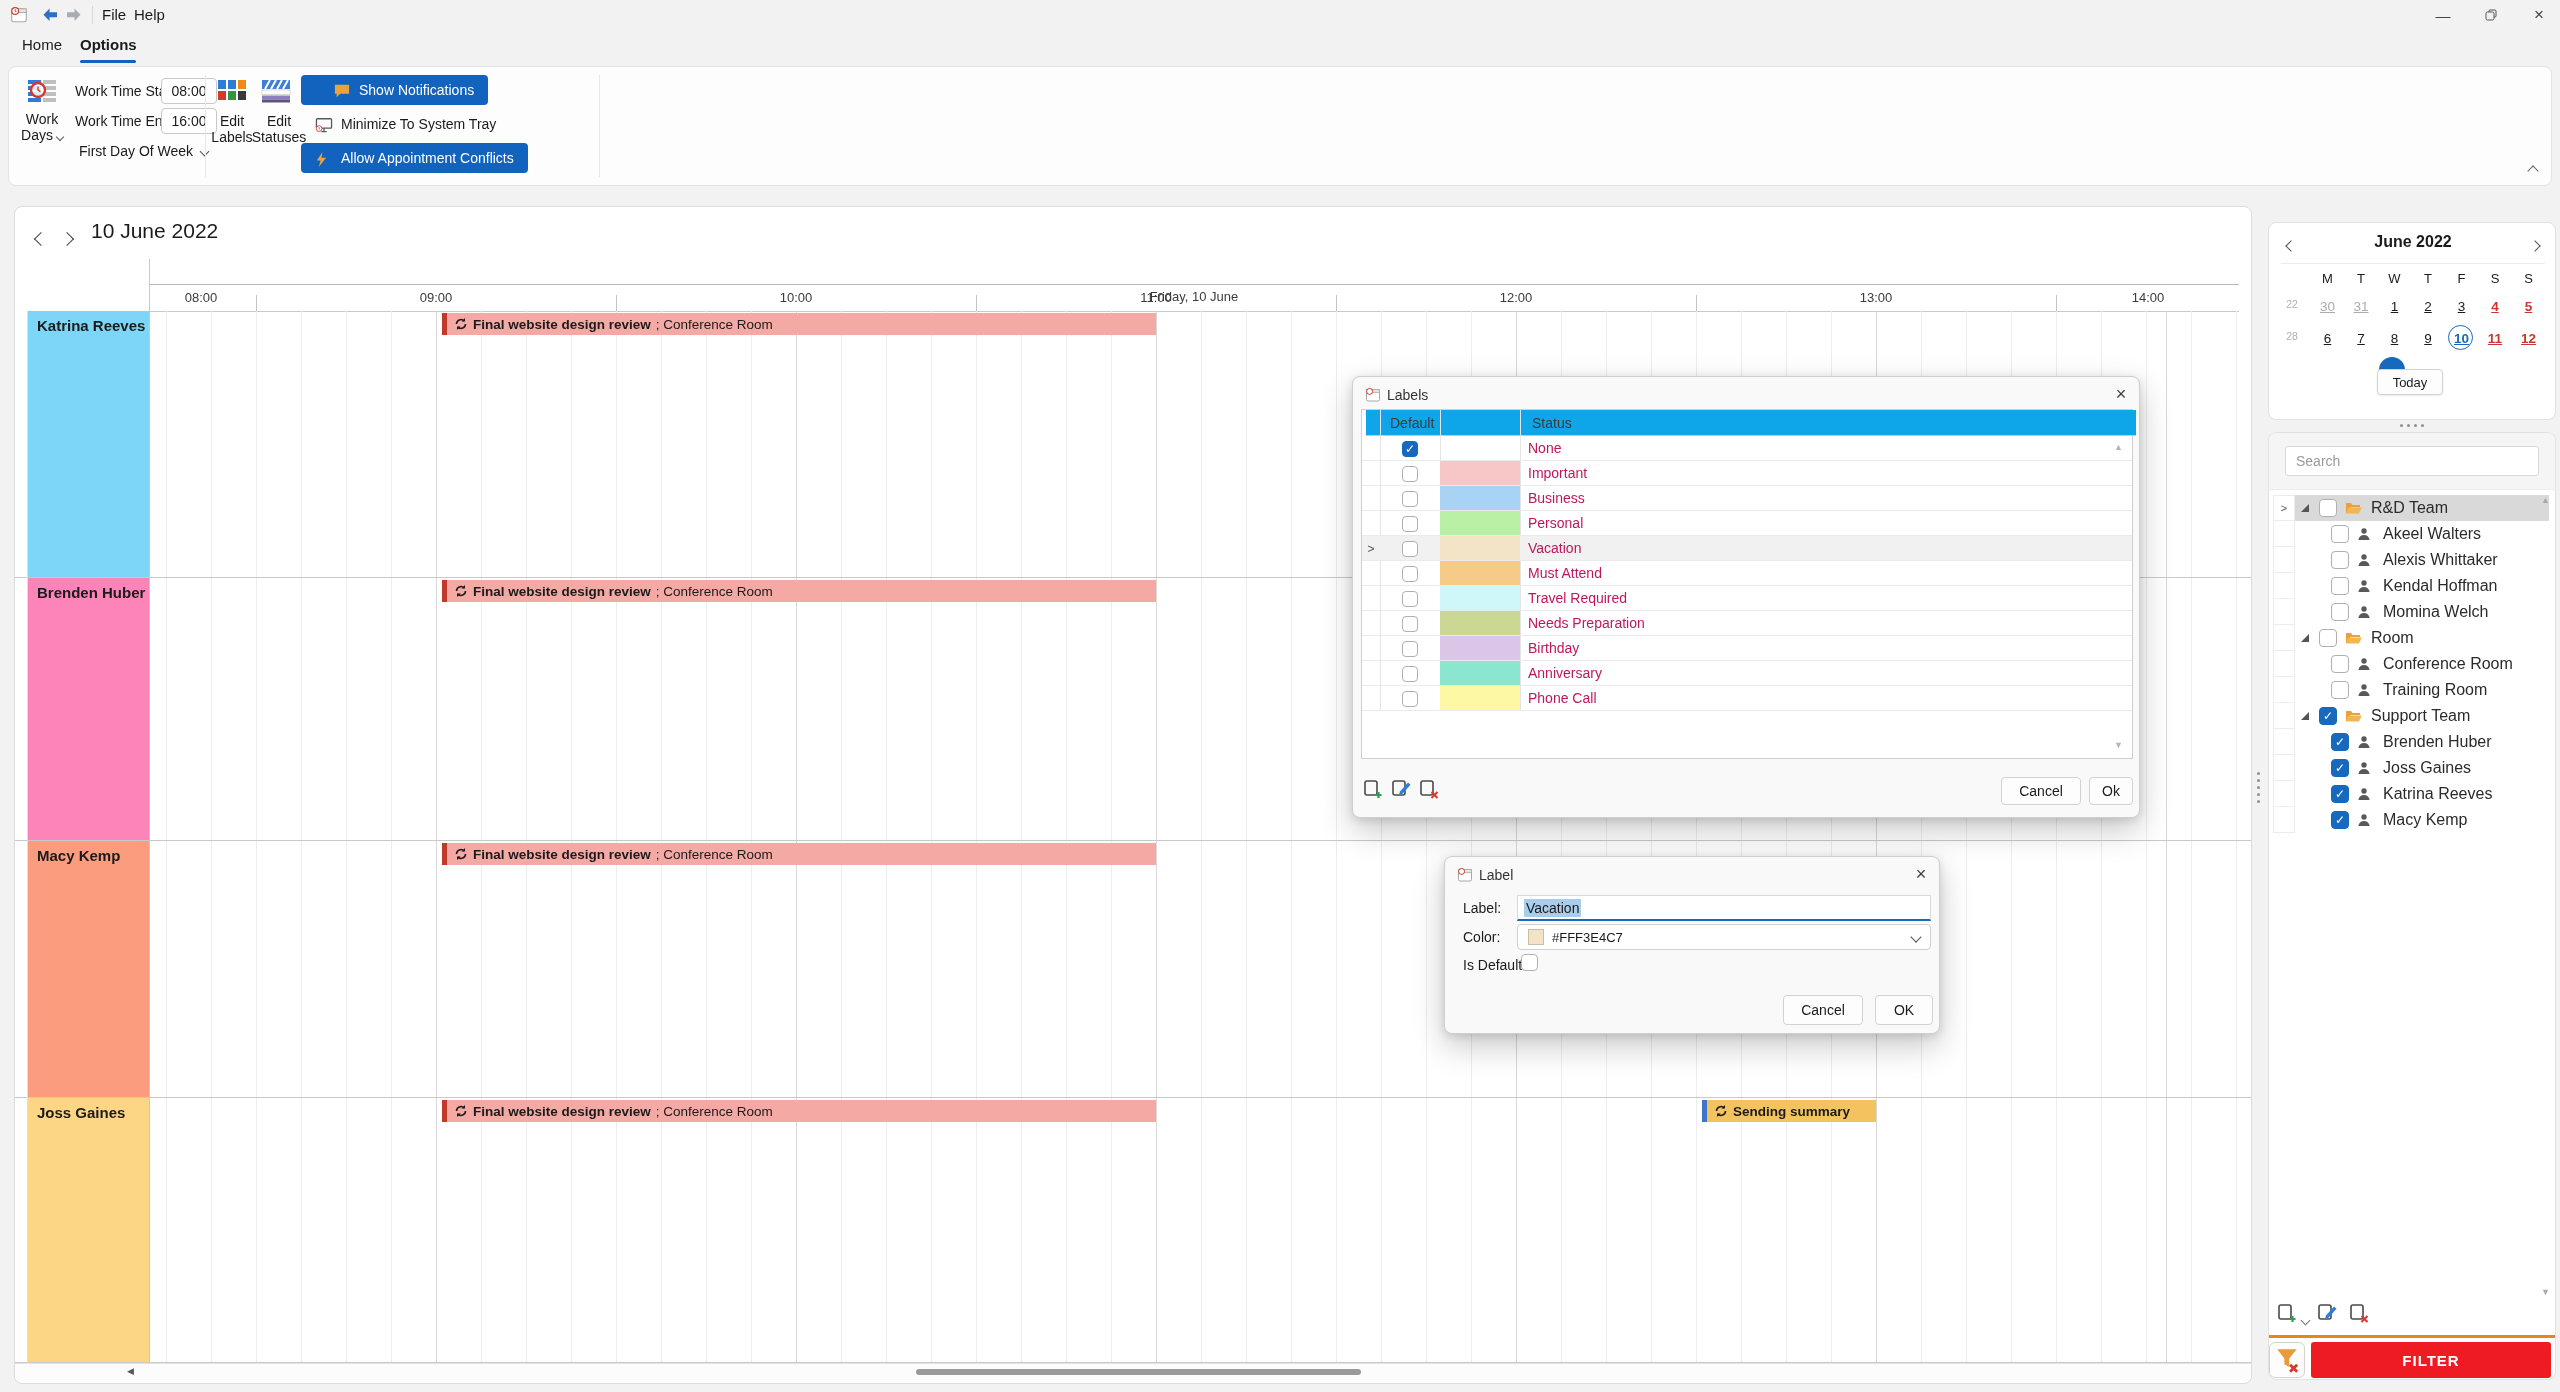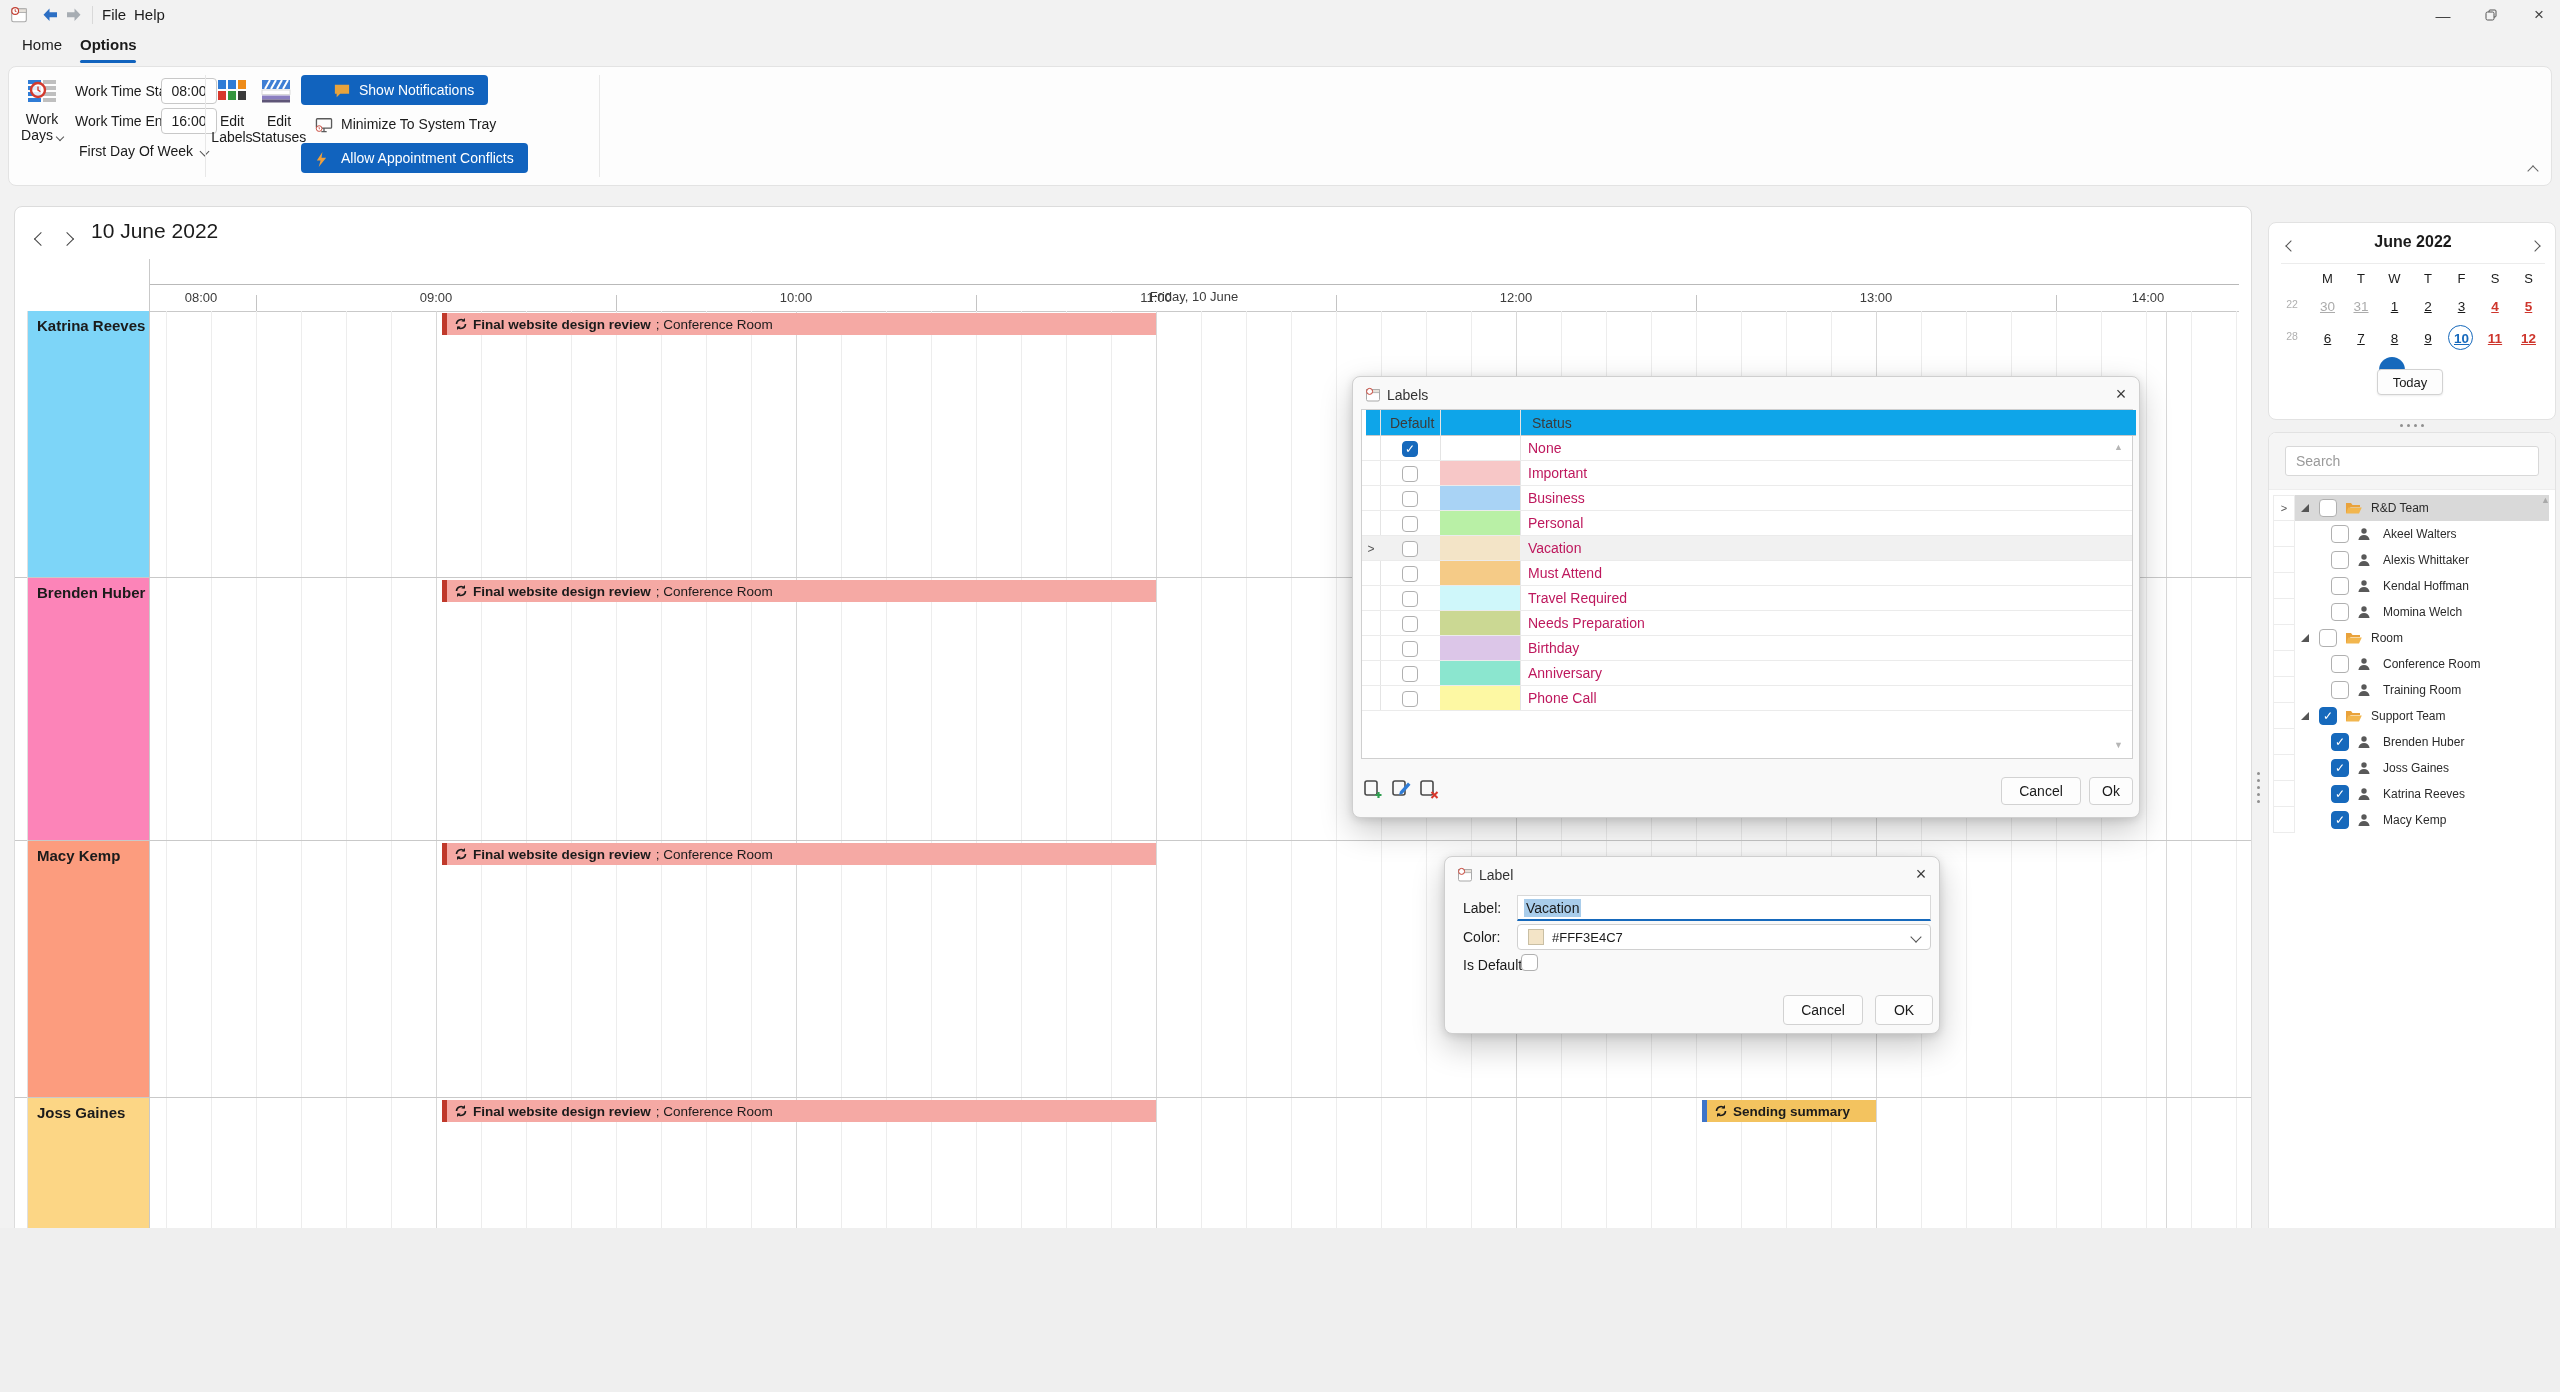--- a/index.html
+++ b/index.html
@@ -1,16 +1,16 @@
 <!DOCTYPE html>
 <html><head>
 <meta charset="utf-8">
 <style>
   html,body{margin:0;padding:0;background:#EFEFEF;font-family:"Liberation Sans",sans-serif;color:#1b1b1b;}
-  #app{position:relative;width:2560px;height:1228px;background:#F2F2F2;overflow:hidden;font-size:14px;}
+  #app{position:relative;width:2560px;height:1392px;background:#F2F2F2;overflow:hidden;font-size:14px;}
   .abs{position:absolute;}
   .card{position:absolute;background:#fff;border:1px solid #E2E2E2;border-radius:8px;box-sizing:border-box;}
   .chev{display:inline-block;width:7px;height:7px;border-right:1.6px solid #555;border-bottom:1.6px solid #555;}
   .chev.down{transform:rotate(45deg);}
   .chev.up{transform:rotate(-135deg);}
   .chev.left{transform:rotate(135deg);}
   .chev.right{transform:rotate(-45deg);}
   .chev.big{width:9px;height:9px;border-width:1.8px;border-color:#444;}
   .btn{position:absolute;display:flex;align-items:center;justify-content:center;background:#FDFDFD;border:1px solid #D2D2D2;border-radius:4px;font-size:14px;color:#1b1b1b;box-sizing:border-box;}
   .cb{width:17px;height:17px;border:1px solid #B0B0B0;border-radius:4px;background:#fff;box-sizing:border-box;display:flex;align-items:center;justify-content:center;flex:none;}
@@ -114,21 +114,21 @@
   .cal-d.selected::before{content:"";position:absolute;left:3px;top:0;width:25px;height:25px;border:1.5px solid #1669BC;border-radius:50%;box-sizing:border-box;}
   #today-bubble{position:absolute;left:110px;top:134px;width:26px;height:26px;border-radius:50%;background:#1669BC;}
   #today-btn{left:108px;top:146px;width:66px;height:26px;font-size:13px;box-shadow:0 1px 2px rgba(0,0,0,.08);}
   
   #res-card{left:2268px;top:432px;width:288px;height:948px;overflow:hidden;}
   #search-band{position:absolute;left:0;top:0;width:288px;height:56px;background:#F5F5F5;border-bottom:1px solid #EDEDED;}
   #search-input{position:absolute;left:16px;top:13px;width:254px;height:30px;border:1px solid #D8D8D8;border-radius:3px;background:#fff;box-sizing:border-box;padding:0 10px;font-size:14px;font-family:"Liberation Sans",sans-serif;color:#1b1b1b;outline:none;}
   #search-input::placeholder{color:#9A9A9A;}
   .gcell{position:absolute;left:4px;width:22px;height:26px;background:#fff;border:1px solid #ECECEC;border-top:none;box-sizing:border-box;display:flex;align-items:center;justify-content:center;font-size:11px;color:#555;}
   .gcell.first{border-top:1px solid #ECECEC;}
-  .trow{position:absolute;left:26px;width:254px;height:26px;display:flex;align-items:center;font-size:12px;color:#2B2B2B;}
+  .trow{position:absolute;left:26px;width:254px;height:26px;display:flex;align-items:center;font-size:16px;color:#2B2B2B;}
   .trow.sel{background:#D9D9D9;}
   .texp{width:0;height:0;border-bottom:8px solid #555;border-left:8px solid transparent;flex:none;}
   .ticon{width:18px;height:15px;flex:none;display:inline-flex;}
   .trow .cb{width:18px;height:18px;}
   .vscroll{position:absolute;left:272px;font-size:9px;color:#A9A9A9;}
   .panel-toolicon{position:absolute;width:20px;height:20px;}
   #orange-line{position:absolute;left:0;top:902px;width:288px;height:3px;background:#E8861A;}
   #funnel-btn{left:0;top:909px;width:36px;height:36px;border-radius:6px;}
   #filter-btn{left:42px;top:909px;width:240px;height:36px;background:#EE1B22;border:none;border-radius:3px;color:#fff;font-weight:bold;font-size:15px;letter-spacing:1px;}
   

